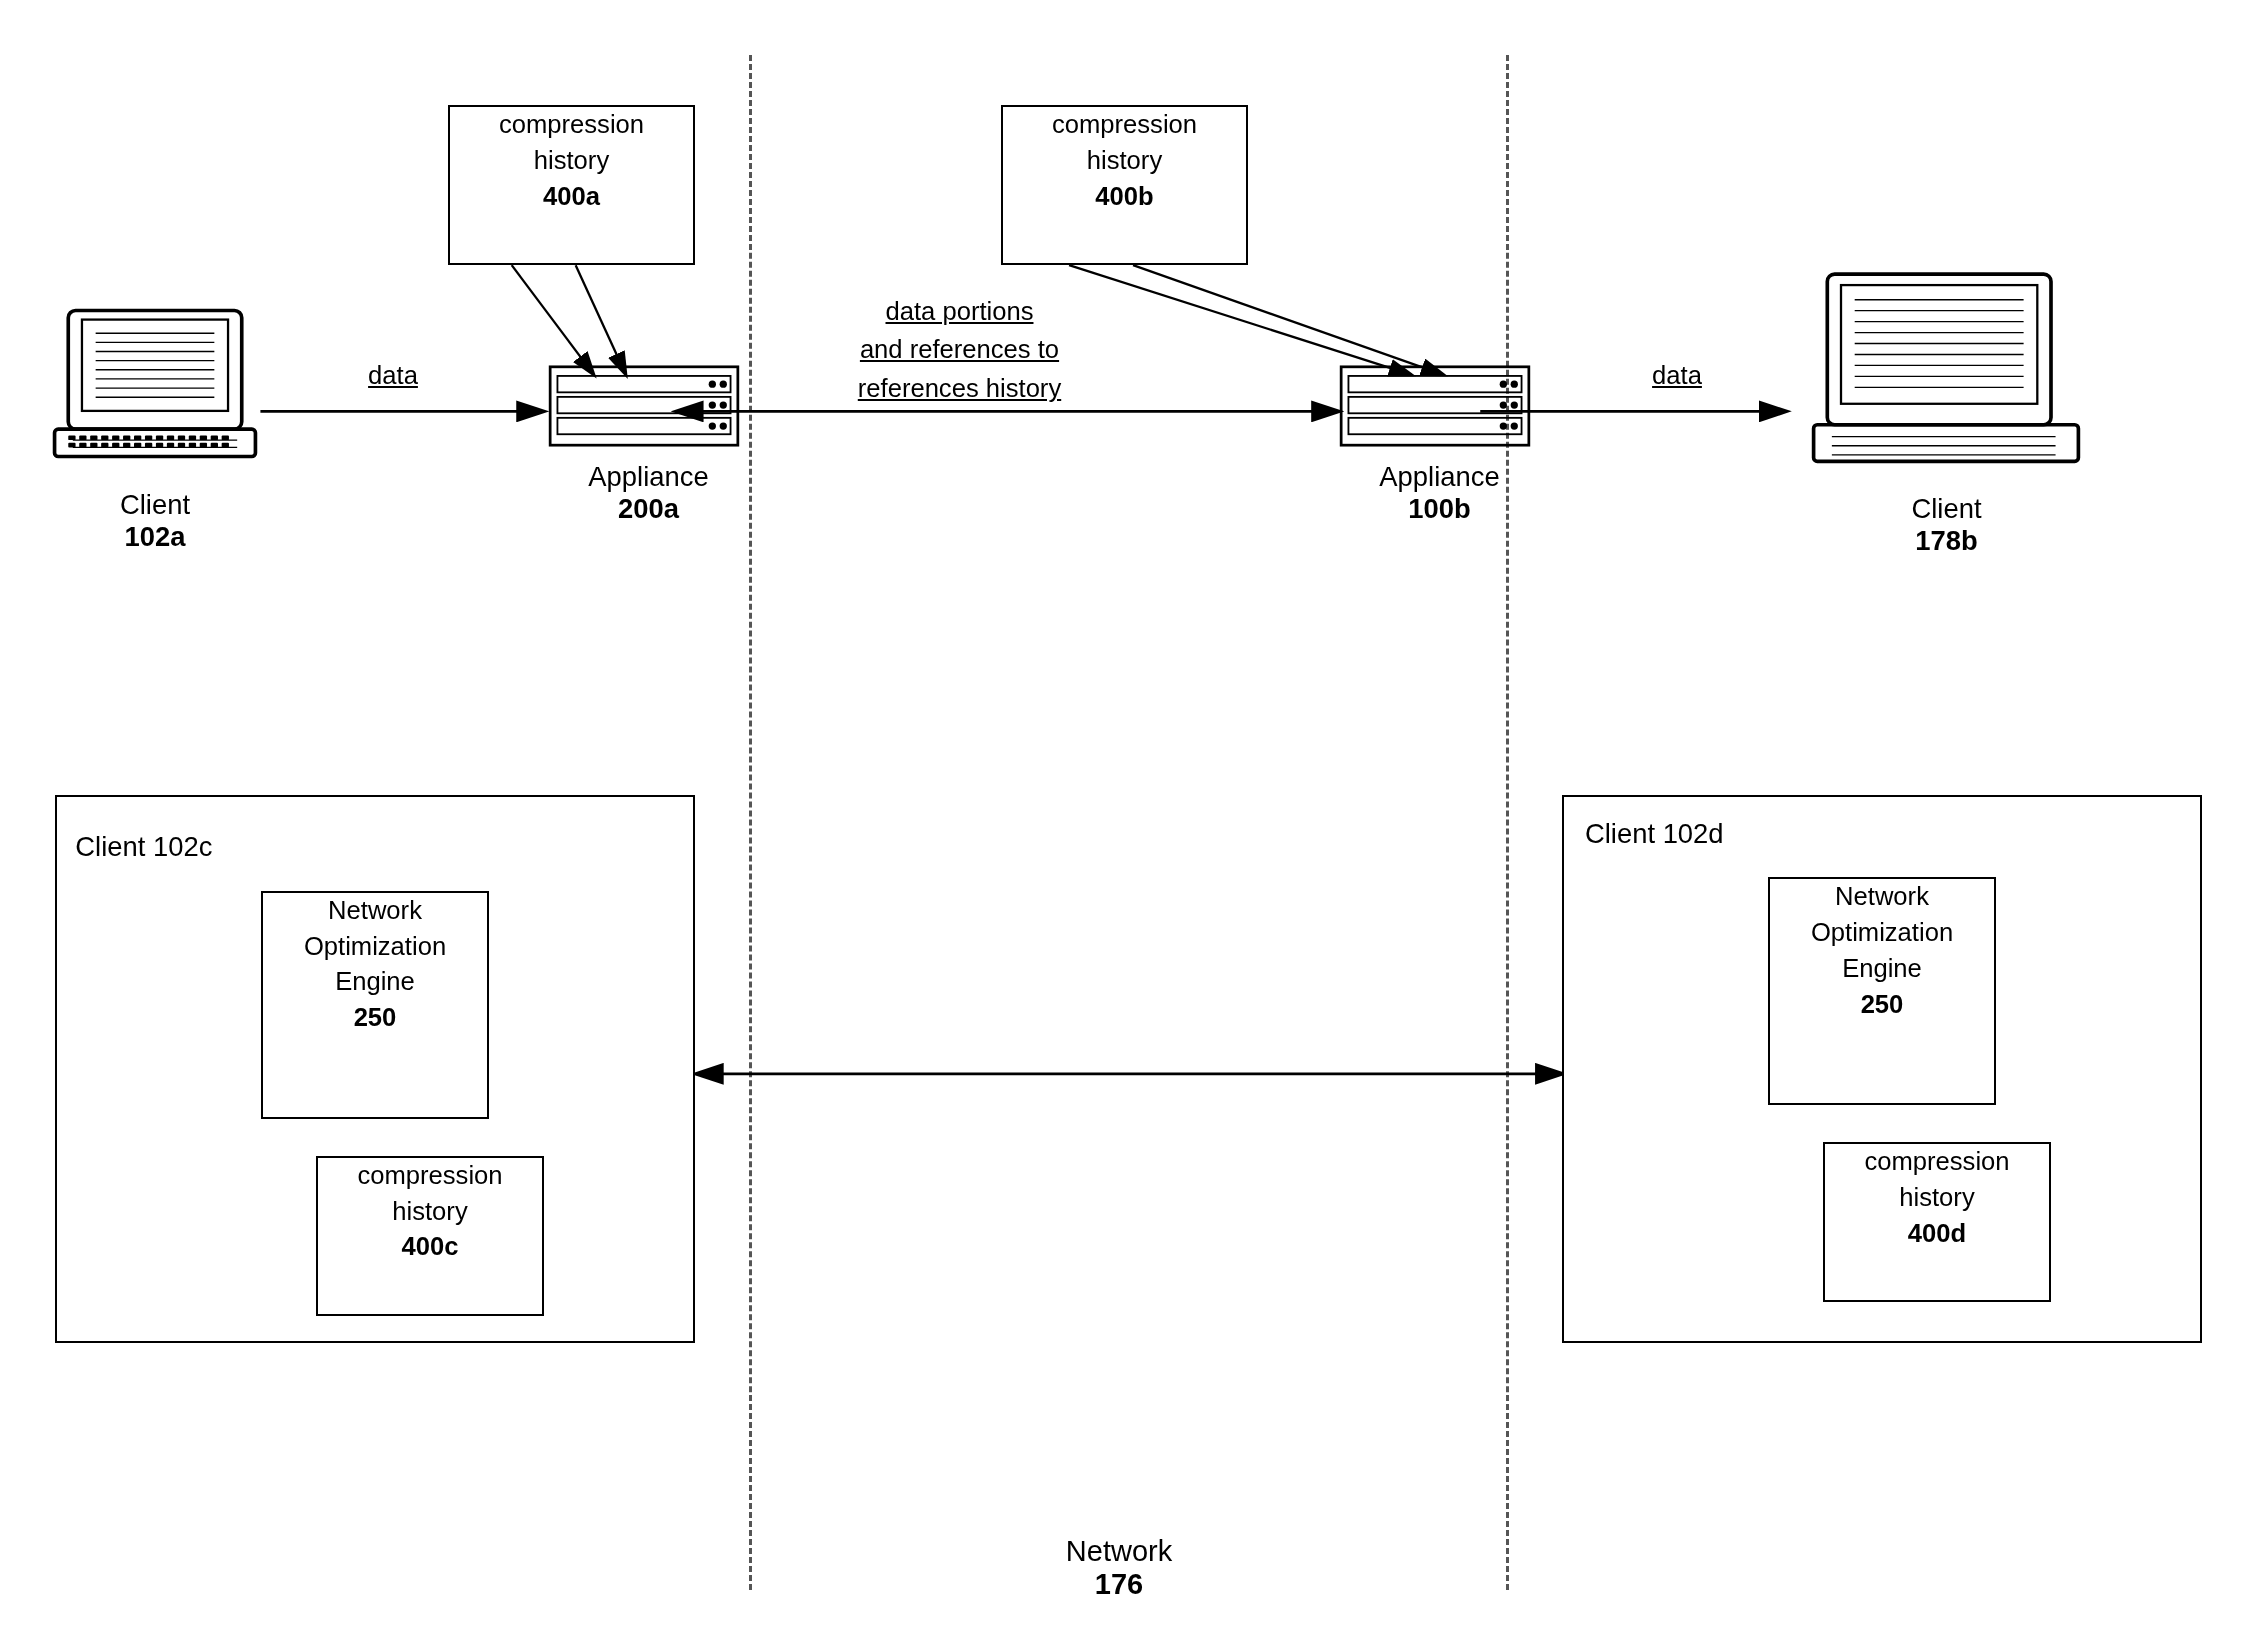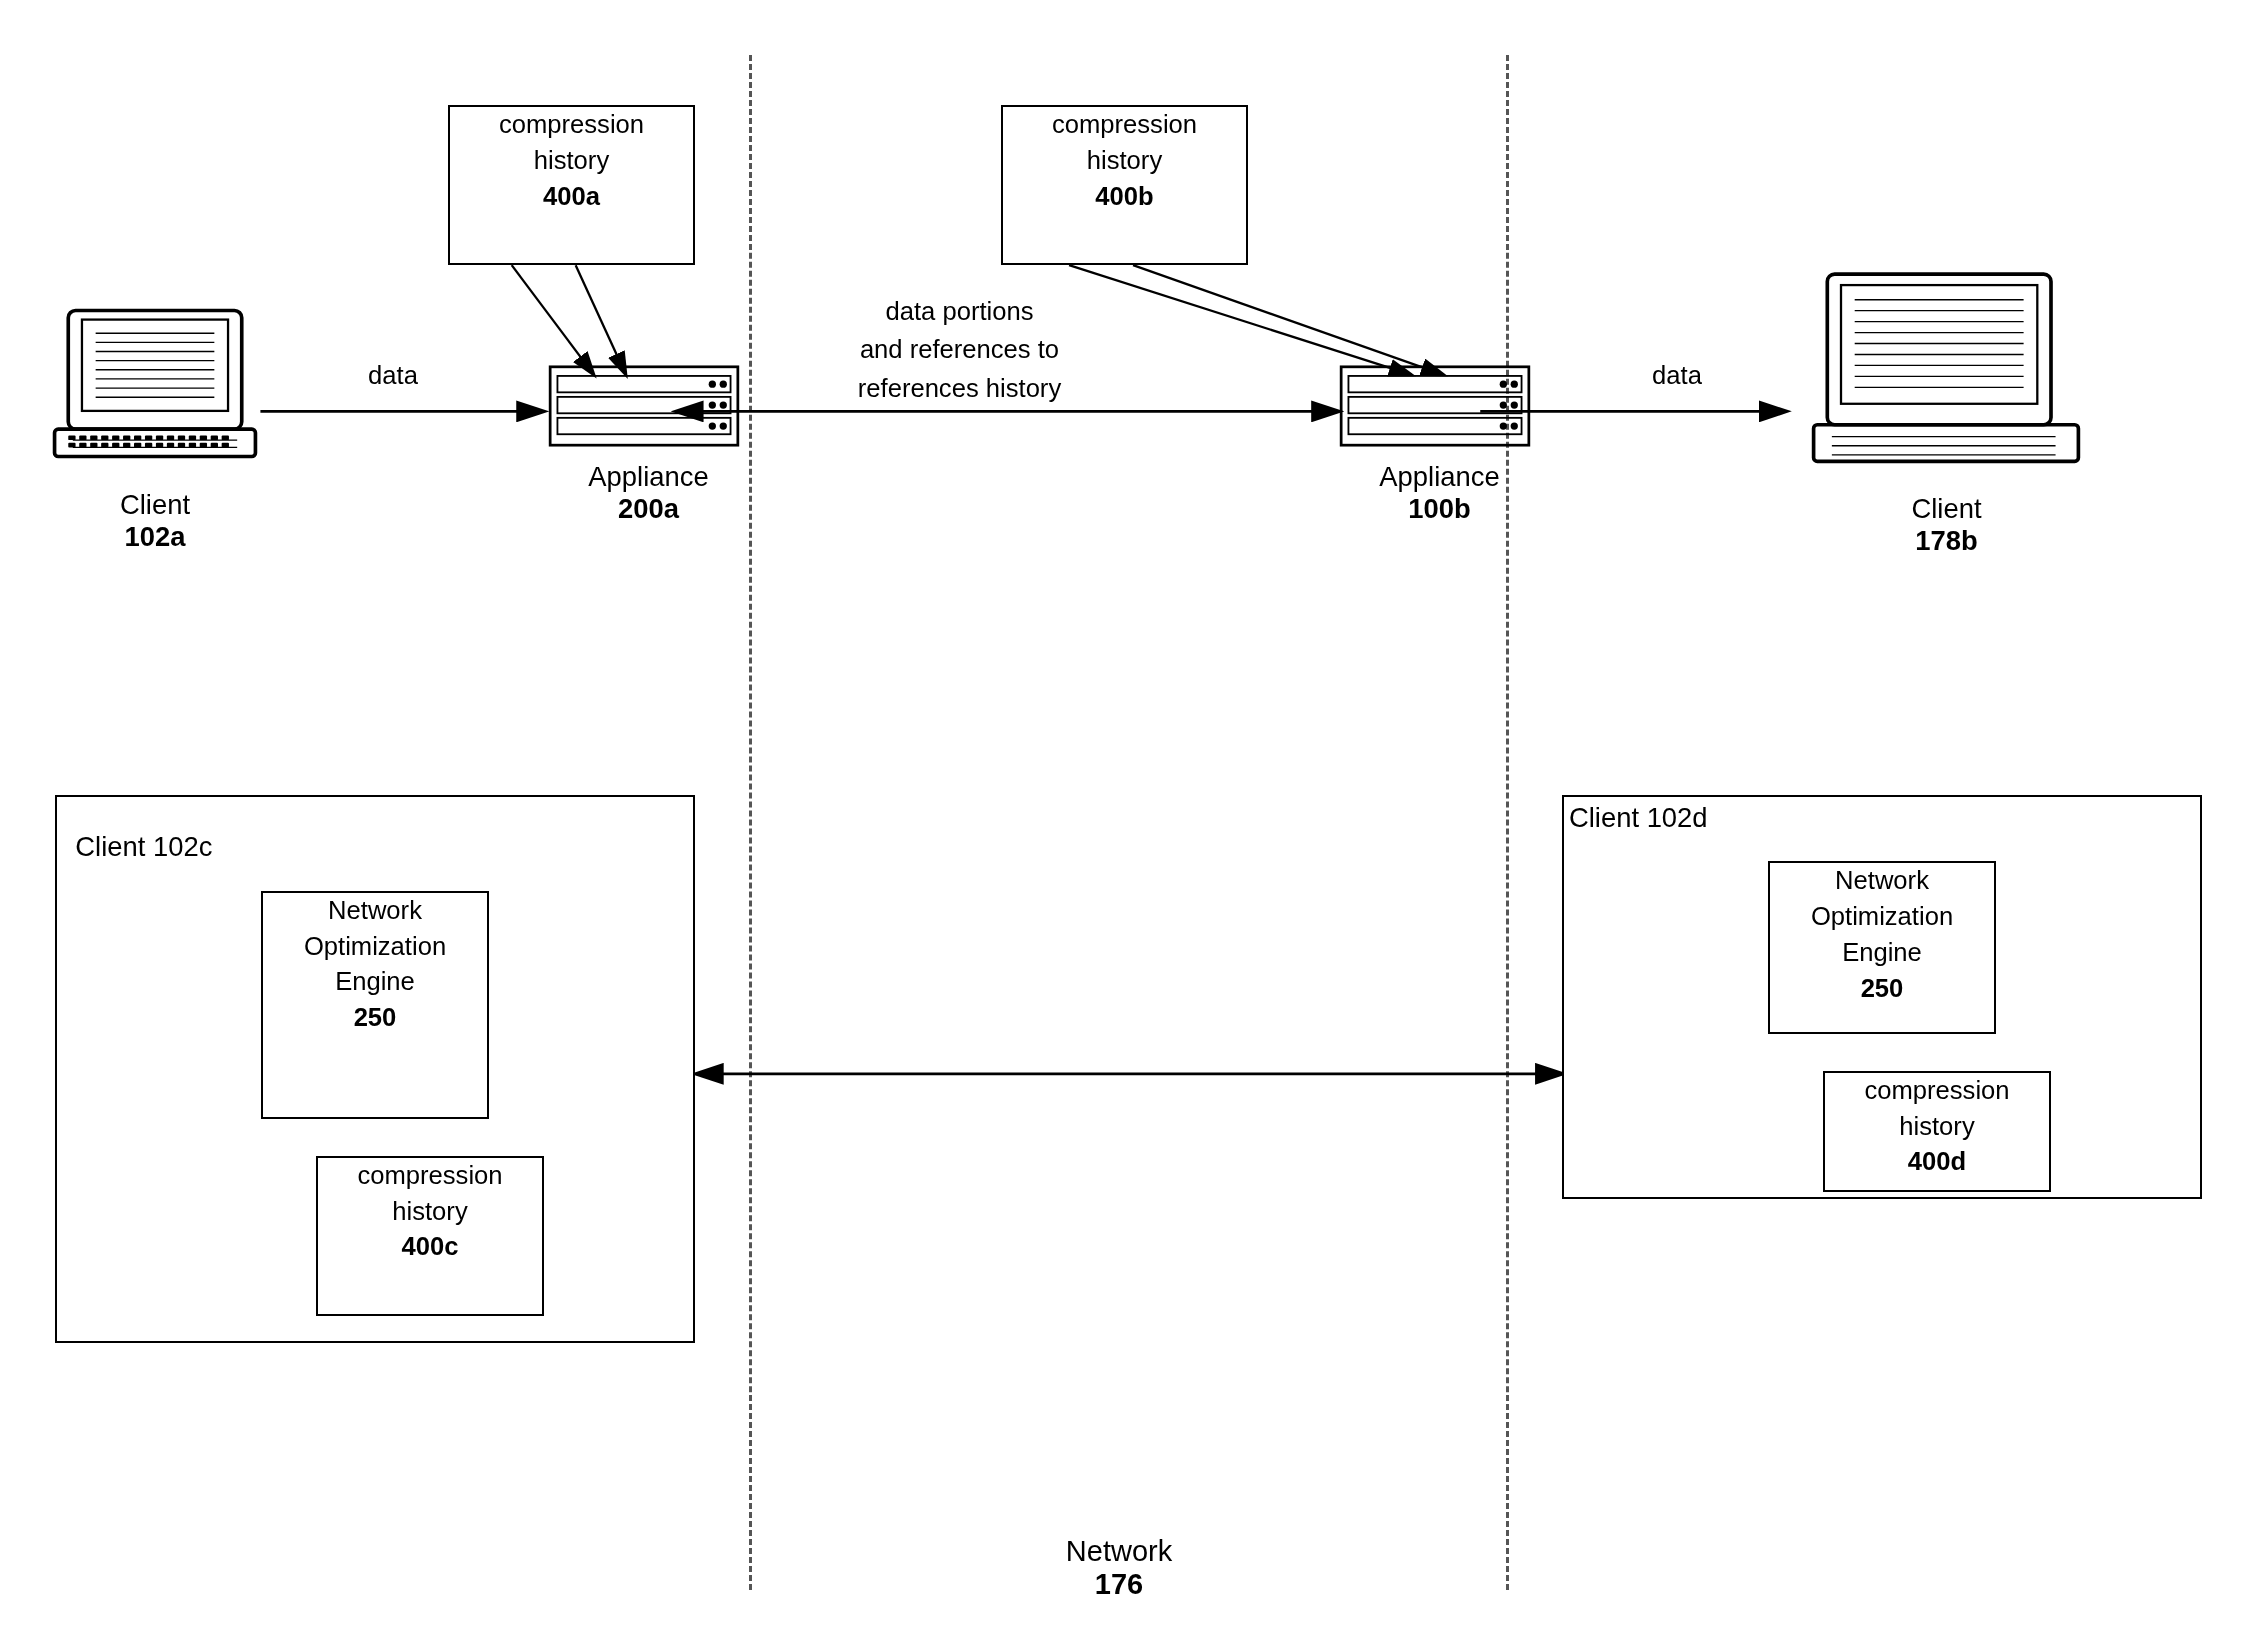--- a/index.html
+++ b/index.html
@@ -59,20 +59,21 @@
     .caption strong {
       font-weight: bold;
       display: block;
     }
 
     
     .arrow-label {
       position: absolute;
       font-size: 25.6px;
       text-align: center;
+      text-decoration: underline;
     }
 
     
     .arrows-svg {
       position: absolute;
       top: 0; left: 0;
       width: 2256px;
       height: 1646px;
       pointer-events: none;
     }
@@ -307,21 +308,21 @@
 
     <div class="box" style="position:relative; left:55px; top:0; width:228px; height:160px; display:inline-flex; vertical-align:top; margin-top:37px;">
       <div class="box-label">
         <span>compression</span><br>
         <span>history</span><br>
         <strong>400c</strong>
       </div>
     </div>
   </div>
 
-  <div class="box" style="left:1562px; top:795px; width:640px; height:404px; justify-content:flex-start; padding:5px;">
+  <div class="box" style="left:1562px; top:795px; width:640px; height:548px; justify-content:flex-start; padding:21px;">
     <div style="font-size:27.4px; align-self:flex-start; margin-bottom:27.4px;">
       <span>Client 102d</span>
     </div>
 
     <div class="box" style="position:relative; left:0; top:0; width:228px; height:228px; display:inline-flex; vertical-align:top;">
       <div class="box-label">
         <span>Network</span><br>
         <span>Optimization</span><br>
         <span>Engine</span><br>
         <strong>250</strong>

